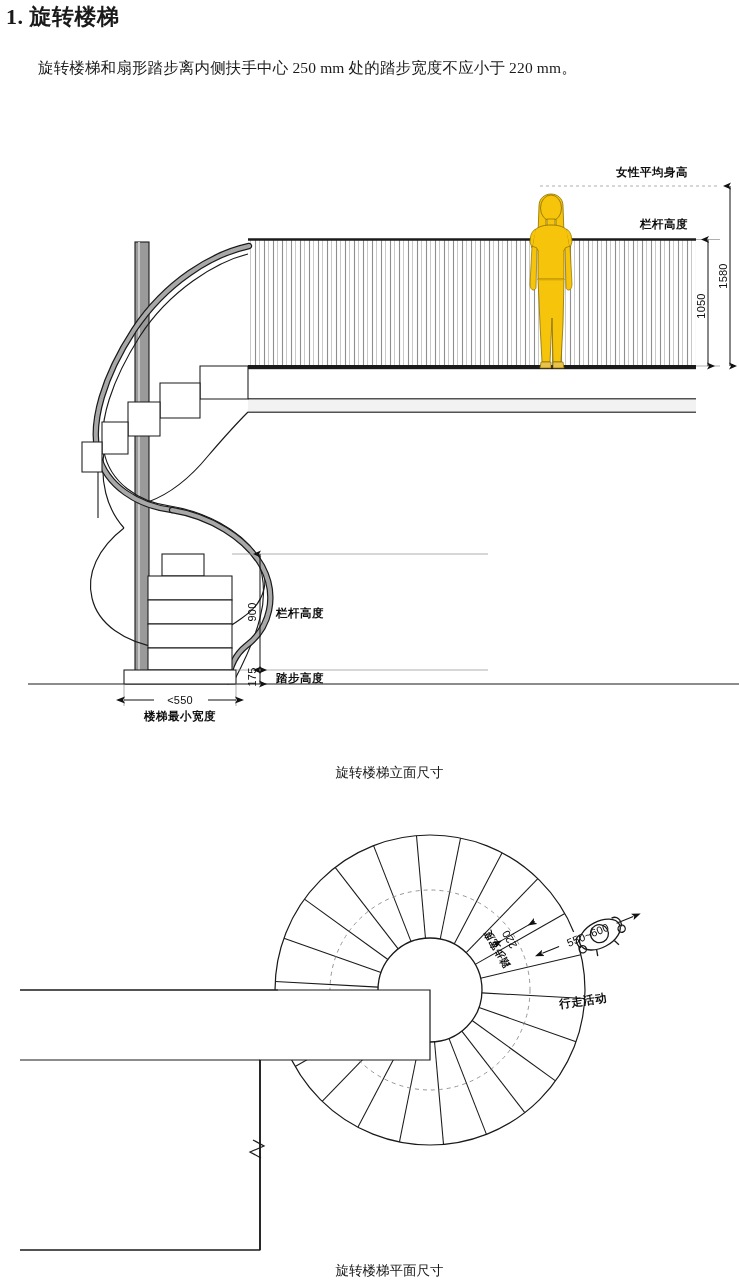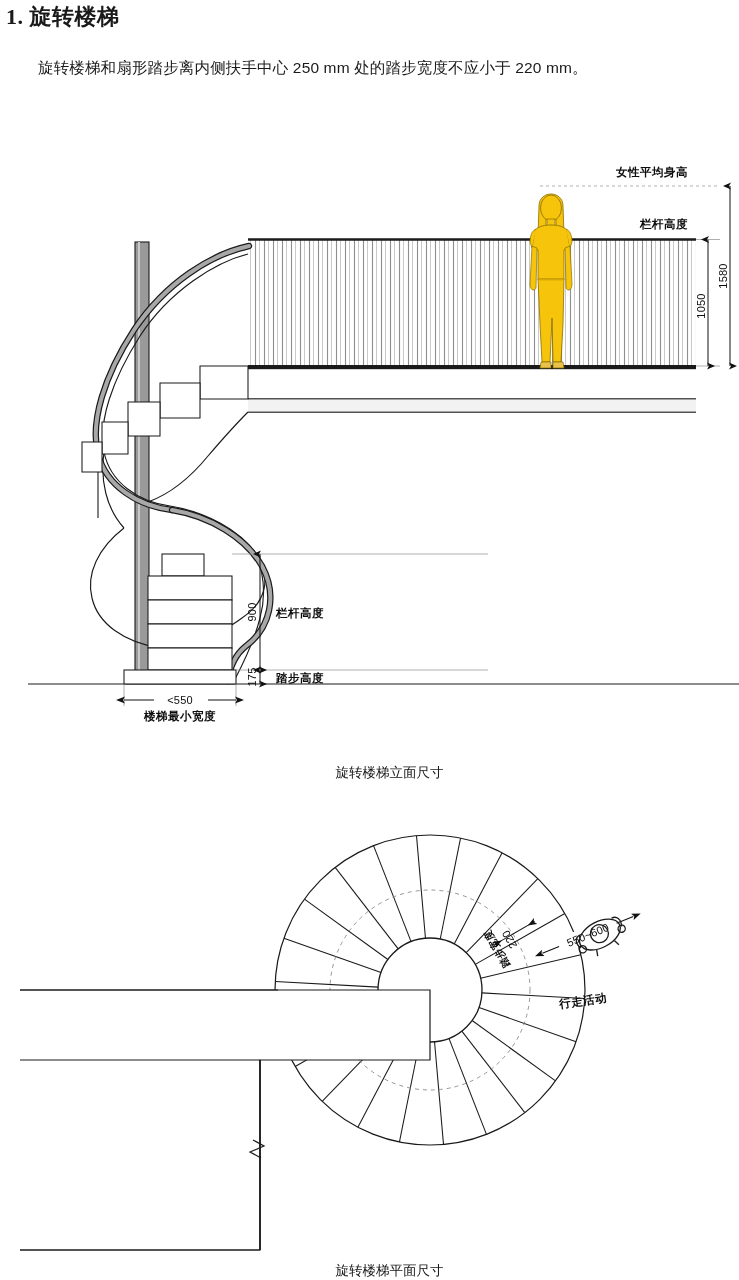--- a/index.html
+++ b/index.html
@@ -29,21 +29,21 @@
     white-space: nowrap;
   }
   .intro-paragraph {
     position: absolute;
     left: 38px;
     top: 58px;
     font-size: 15.5px;
     letter-spacing: 0.15px;
     color: #1a1a1a;
     white-space: nowrap;
-    font-family: Liberation Sans, sans-serif;
+    font-family: Liberation Serif, serif;
   }
 
   
   .figure {
     position: absolute;
     left: 0;
     width: 739px;
     margin-left: 20px;
   }
   #figure-elevation { top: 150px; height: 660px; }

